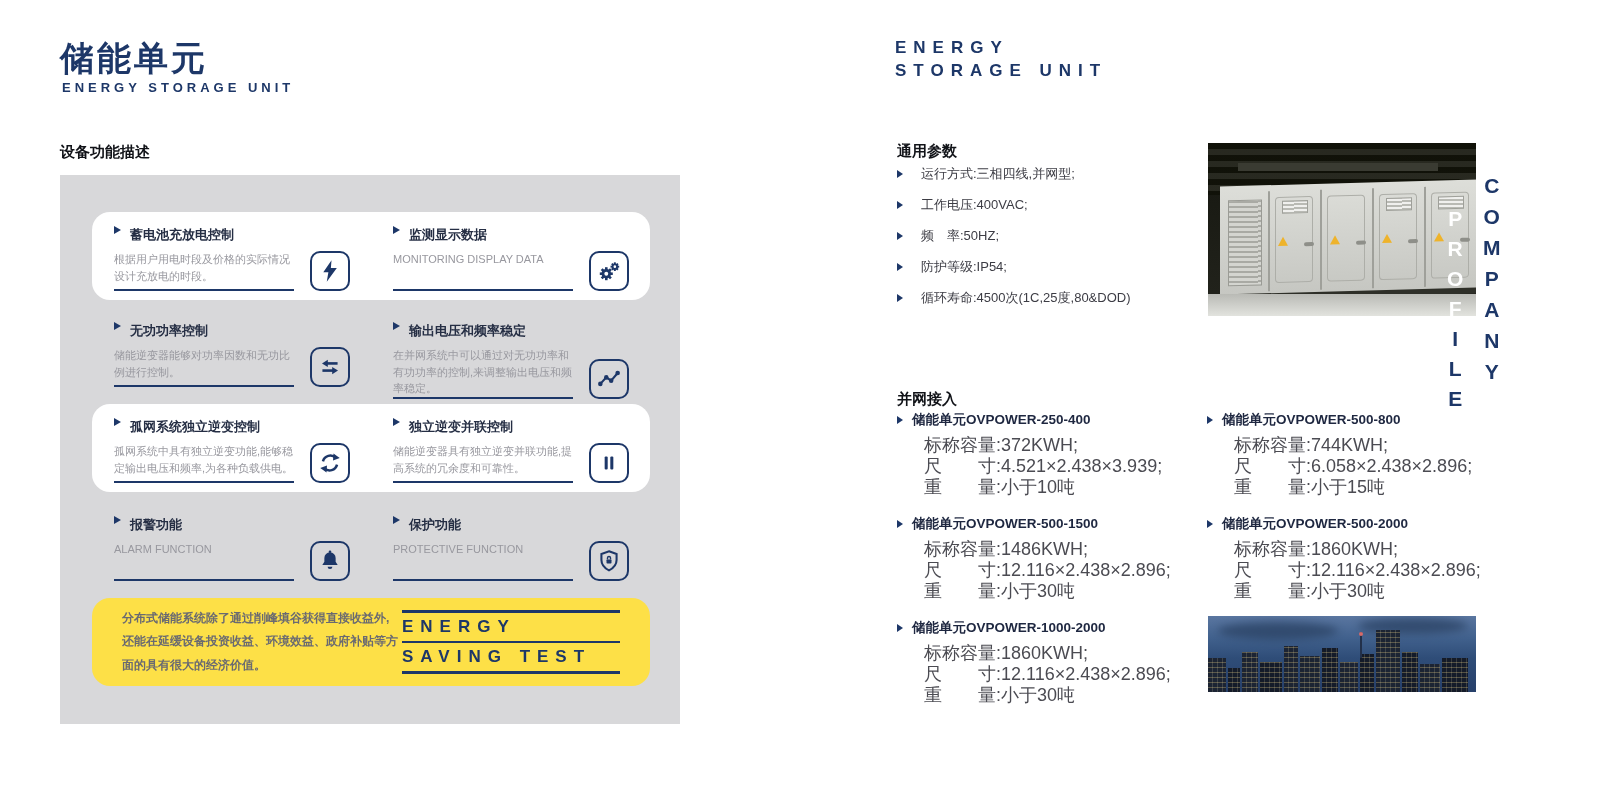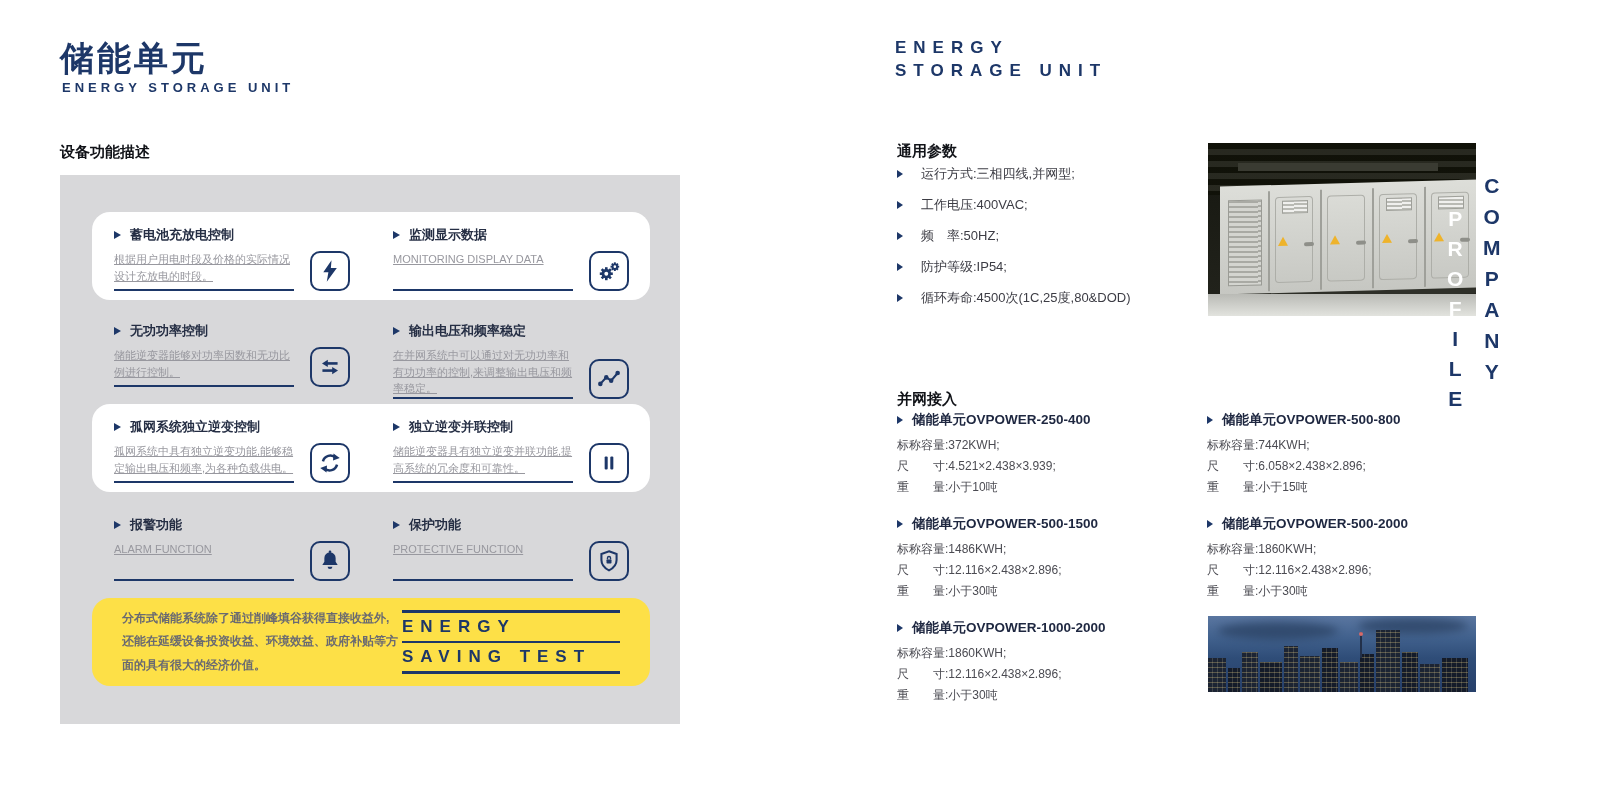--- a/index.html
+++ b/index.html
@@ -11,27 +11,27 @@
   .lp-title { position:absolute; left:60px; top:36px; font-size:34px; font-weight:700; color:#1d3768; letter-spacing:3px; }
   .lp-subtitle { position:absolute; left:62px; top:80px; font-size:13px; font-weight:700; color:#1d3768; letter-spacing:4px; }
   .lp-section { position:absolute; left:60px; top:143px; font-size:15px; font-weight:700; color:#111318; }
 
   .panel { position:absolute; left:60px; top:175px; width:620px; height:549px; background:#d8d8da; }
 
   .frow { position:absolute; left:32px; width:558px; height:88px; display:flex; }
   .frow.card { background:#ffffff; border-radius:18px; }
 
   .feature { width:50%; padding:14px 26px 13px 22px; display:flex; flex-direction:column; }
-  .f-head { display:flex; align-items:center; gap:9px; margin-bottom:7px; }
+  .f-head { display:flex; gap:9px; margin-bottom:7px; }
   .tri { width:0; height:0; border-left:7px solid #1d3768; border-top:4.5px solid transparent; border-bottom:4.5px solid transparent; flex:none; }
   .tri.sm { border-left-width:6px; border-top-width:4px; border-bottom-width:4px; }
   .f-title { font-size:13px; font-weight:700; color:#252e44; }
   .f-body { display:flex; flex:1; }
   .f-left { width:180px; flex:none; display:flex; flex-direction:column; }
-  .f-desc { font-size:11px; color:#98989f; line-height:1.5;text-decoration:underline; }
+  .f-desc { font-size:11px; color:#98989f; line-height:1.5; }
   .f-line { height:2px; background:#1d3768; margin-top:auto; }
   .icon-box { width:40px; height:40px; border:2.5px solid #1d3768; border-radius:10px; margin-left:16px; align-self:flex-end; display:flex; align-items:center; justify-content:center; background:transparent; flex:none; }
   .icon-box svg { display:block; }
 
   .footer-card { position:absolute; left:32px; width:558px; height:88px; background:#fde047; border-radius:18px; display:flex; align-items:center; padding:0 30px; }
   .fc-text { width:278px; font-size:12px; font-weight:700; color:#6a6a71; line-height:1.95; }
   .est { margin-left:auto; width:218px; }
   .est-line { height:2.5px; background:#1d3768; margin:3px 0; }
   .est-word { font-size:17px; font-weight:700; color:#1d3768; letter-spacing:7px; padding:1px 0; white-space:nowrap; }
 
@@ -39,21 +39,21 @@
   .rp-header { position:absolute; left:895px; top:36px; font-size:17px; font-weight:700; color:#1d3768; letter-spacing:7px; line-height:23px; }
   .rp-sec { position:absolute; font-size:15px; font-weight:700; color:#111318; }
   .params { position:absolute; left:897px; top:165px; width:310px; }
   .param { display:flex; align-items:center; gap:18px; margin-bottom:13px; }
   .param span { font-size:13px; color:#3c3c44; }
 
   .models-col { position:absolute; width:300px; }
   .model { margin-bottom:17px; }
   .m-head { display:flex; align-items:center; gap:9px; margin-bottom:6px; }
   .m-name { font-size:13.5px; font-weight:700; color:#1e2740; }
-  .m-spec { font-size:12px; color:#4b4b52; line-height:21px; }
+  .m-spec { margin-left:27px; font-size:18px; color:#4b4b52; line-height:21px; }
 
   
   .vword { position:absolute; display:flex; flex-direction:column; font-size:21px; font-weight:700; color:#1d3768; line-height:31px; text-align:center; z-index:3; }
   #profile-word { line-height:30px; }
   #profile-word span.over-image { color:#ffffff; }
 
   
   .photo-container { position:absolute; left:1208px; top:143px; width:268px; height:173px; background:linear-gradient(#15160f,#23241d); overflow:hidden; z-index:1; }
   .ceiling { position:absolute; left:0; top:0; right:0; height:52px;
      background:repeating-linear-gradient(180deg,#101108 0 6px,#2a2b22 6px 12px); opacity:.9; }

